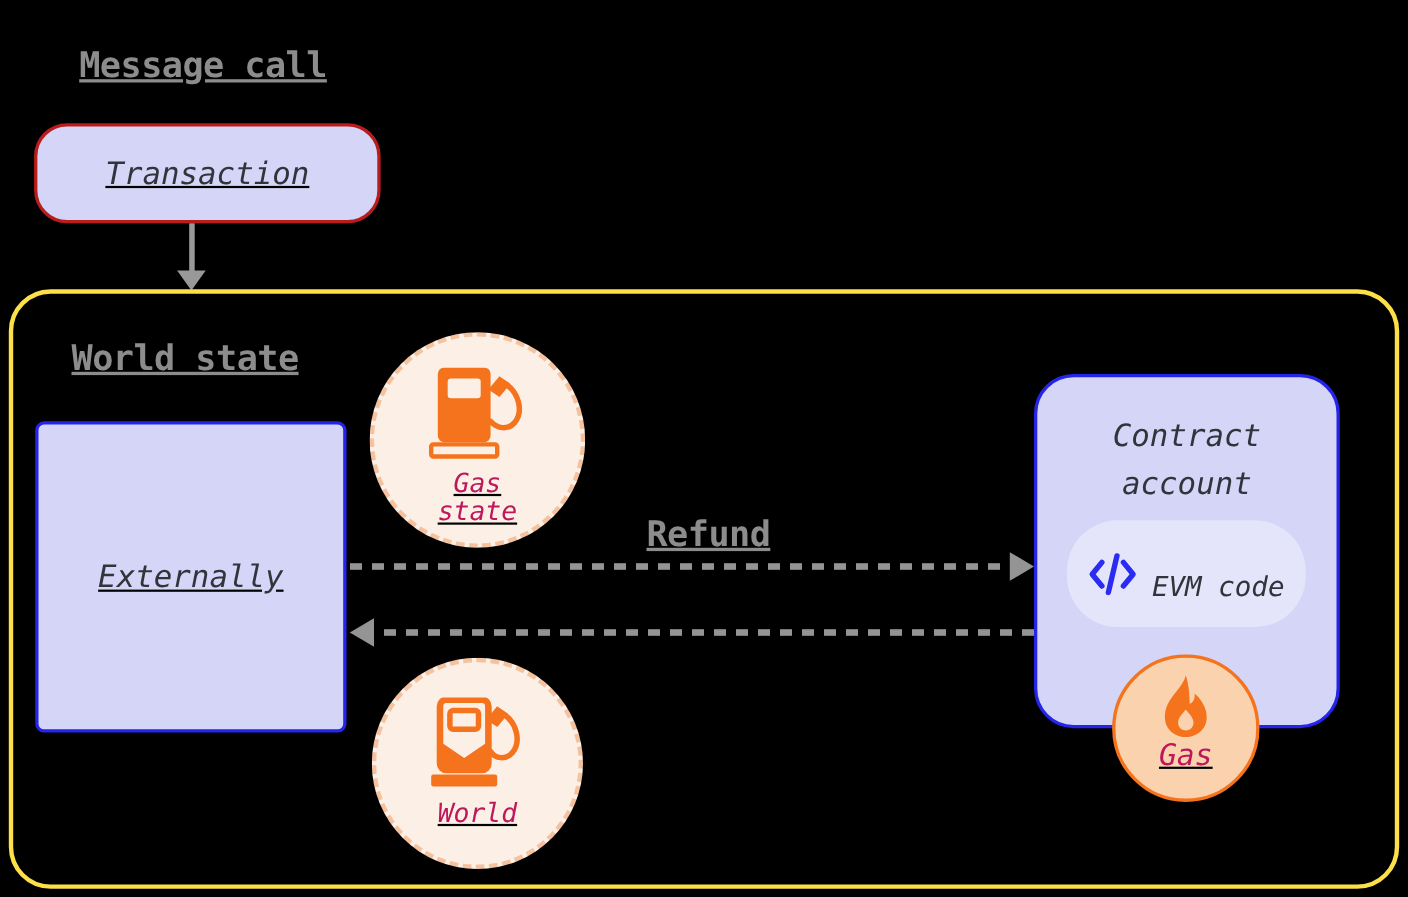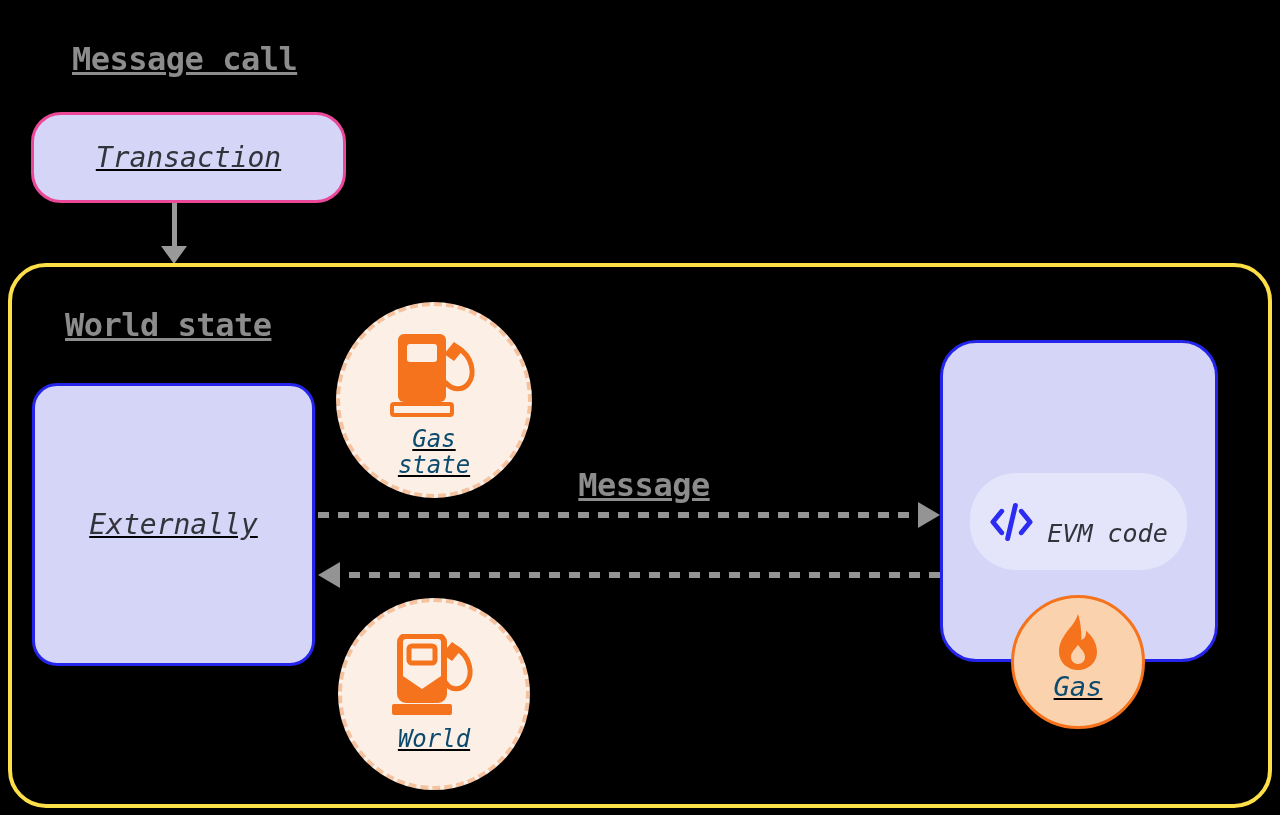--- a/index.html
+++ b/index.html
@@ -8,47 +8,47 @@
     font-family:"DejaVu Sans Mono","Liberation Mono",monospace;
   }
   .mono-bold{font-weight:bold;color:#8C8C8C;font-size:32px;letter-spacing:-0.5px;white-space:nowrap;}
   .node-text{font-style:italic;color:#33333B;font-size:28px;line-height:44px;text-align:center;}
   .abs{position:absolute;text-decoration:underline;}
 
   .page-title{left:72px;top:40px;}
 
   .transaction{
     left:31px;top:112px;width:315px;height:91px;box-sizing:border-box;
-    background:#D4D5F7;border:3px solid #ec4899;border-radius:30px;
+    background:#D4D5F7;border:3px solid #b91c1c;border-radius:30px;
     display:flex;align-items:center;justify-content:center;
   }
 
   .down-arrow-stem{left:172px;top:203px;width:5px;height:44px;background:#999999;}
   .down-arrow-head{left:161px;top:246px;width:0;height:0;
     border-left:13px solid transparent;border-right:13px solid transparent;border-top:18px solid #999999;}
 
   .world-state{
     left:8px;top:263px;width:1264px;height:545px;box-sizing:border-box;
     border:4px solid #fde047;border-radius:38px;background:transparent;
   }
   .ws-label{left:53px;top:39px;}
 
   .eoa{
     left:20px;top:116px;width:283px;height:283px;box-sizing:border-box;
-    background:#D4D5F7;border:3px solid #2424EB;border-radius:25px;
+    background:#D4D5F7;border:3px solid #2424EB;border-radius:8px;
     display:flex;flex-direction:column;align-items:center;justify-content:center;
   }
 
   .dashed-circle{
     box-sizing:border-box;border:4px dashed #F5C2A0;border-radius:50%;background:#FCF0E6;
     display:flex;flex-direction:column;align-items:center;
   }
   .gas-supply{left:324px;top:35px;width:196px;height:196px;padding-top:28px;}
   .refund{left:326px;top:331px;width:192px;height:192px;padding-top:32px;}
-  .circle-text{font-style:italic;color:#0c4a6e;font-size:24px;line-height:26px;text-align:center;margin-top:8px;}
+  .circle-text{font-style:italic;color:#be185d;font-size:24px;line-height:26px;text-align:center;margin-top:8px;}
 
   .dash-line{height:6px;background:repeating-linear-gradient(to right,#949494 0 11px,transparent 11px 20px);}
   .fwd-line{left:306px;top:245px;width:600px;}
   .fwd-head{left:906px;top:235px;width:0;height:0;
     border-top:13px solid transparent;border-bottom:13px solid transparent;border-left:22px solid #949494;}
   .ret-line{left:328px;top:305px;width:600px;background:repeating-linear-gradient(to left,#949494 0 11px,transparent 11px 20px);}
   .ret-head{left:306px;top:295px;width:0;height:0;
     border-top:13px solid transparent;border-bottom:13px solid transparent;border-right:22px solid #949494;}
   .msg-label{left:500px;top:199px;width:264px;text-align:center;}
 
@@ -102,28 +102,32 @@
           <rect x="2" y="70" width="60" height="11" rx="2" fill="#FCF0E6" stroke="#F4731C" stroke-width="4"></rect>
           <rect x="8" y="0" width="48" height="68" rx="6" fill="#F4731C"></rect>
           <rect x="17" y="10" width="30" height="18" rx="3" fill="#FCF0E6"></rect>
           <path d="M54 20 L64 8 L74 15 L64 27 Z" fill="#F4731C"></path>
           <path d="M68 14 C82 22 86 40 78 50 C72 57 62 56 56 49" stroke="#F4731C" stroke-width="5" fill="none" stroke-linecap="round"></path>
         </svg>
       </span>
       <span class="circle-text"><span>Gas</span><br><span>state</span></span>
     </div>
 
-    <div class="abs msg-label mono-bold">Message</div>
+    <div class="abs msg-label mono-bold">Refund</div>
     <div class="abs dash-line fwd-line"></div>
     <div class="abs fwd-head"></div>
 
     <div class="abs dash-line ret-line"></div>
     <div class="abs ret-head"></div>
 
     <div class="abs contract">
+      <div class="contract-title">
+        <span class="node-text">Contract</span>
+        <span class="node-text">account</span>
+      </div>
       <div class="evm-pill">
         <span class="icon-wrap">
           <svg width="45" height="40" viewBox="0 0 46 40">
             <path d="M13 9 L4 20 L13 31" stroke="#2B2BF1" stroke-width="5" fill="none" stroke-linecap="round" stroke-linejoin="round"></path>
             <path d="M33 9 L42 20 L33 31" stroke="#2B2BF1" stroke-width="5" fill="none" stroke-linecap="round" stroke-linejoin="round"></path>
             <path d="M27 3 L19 37" stroke="#2B2BF1" stroke-width="5" fill="none" stroke-linecap="round"></path>
           </svg>
         </span>
         <span class="evm-text">EVM code</span>
       </div>

